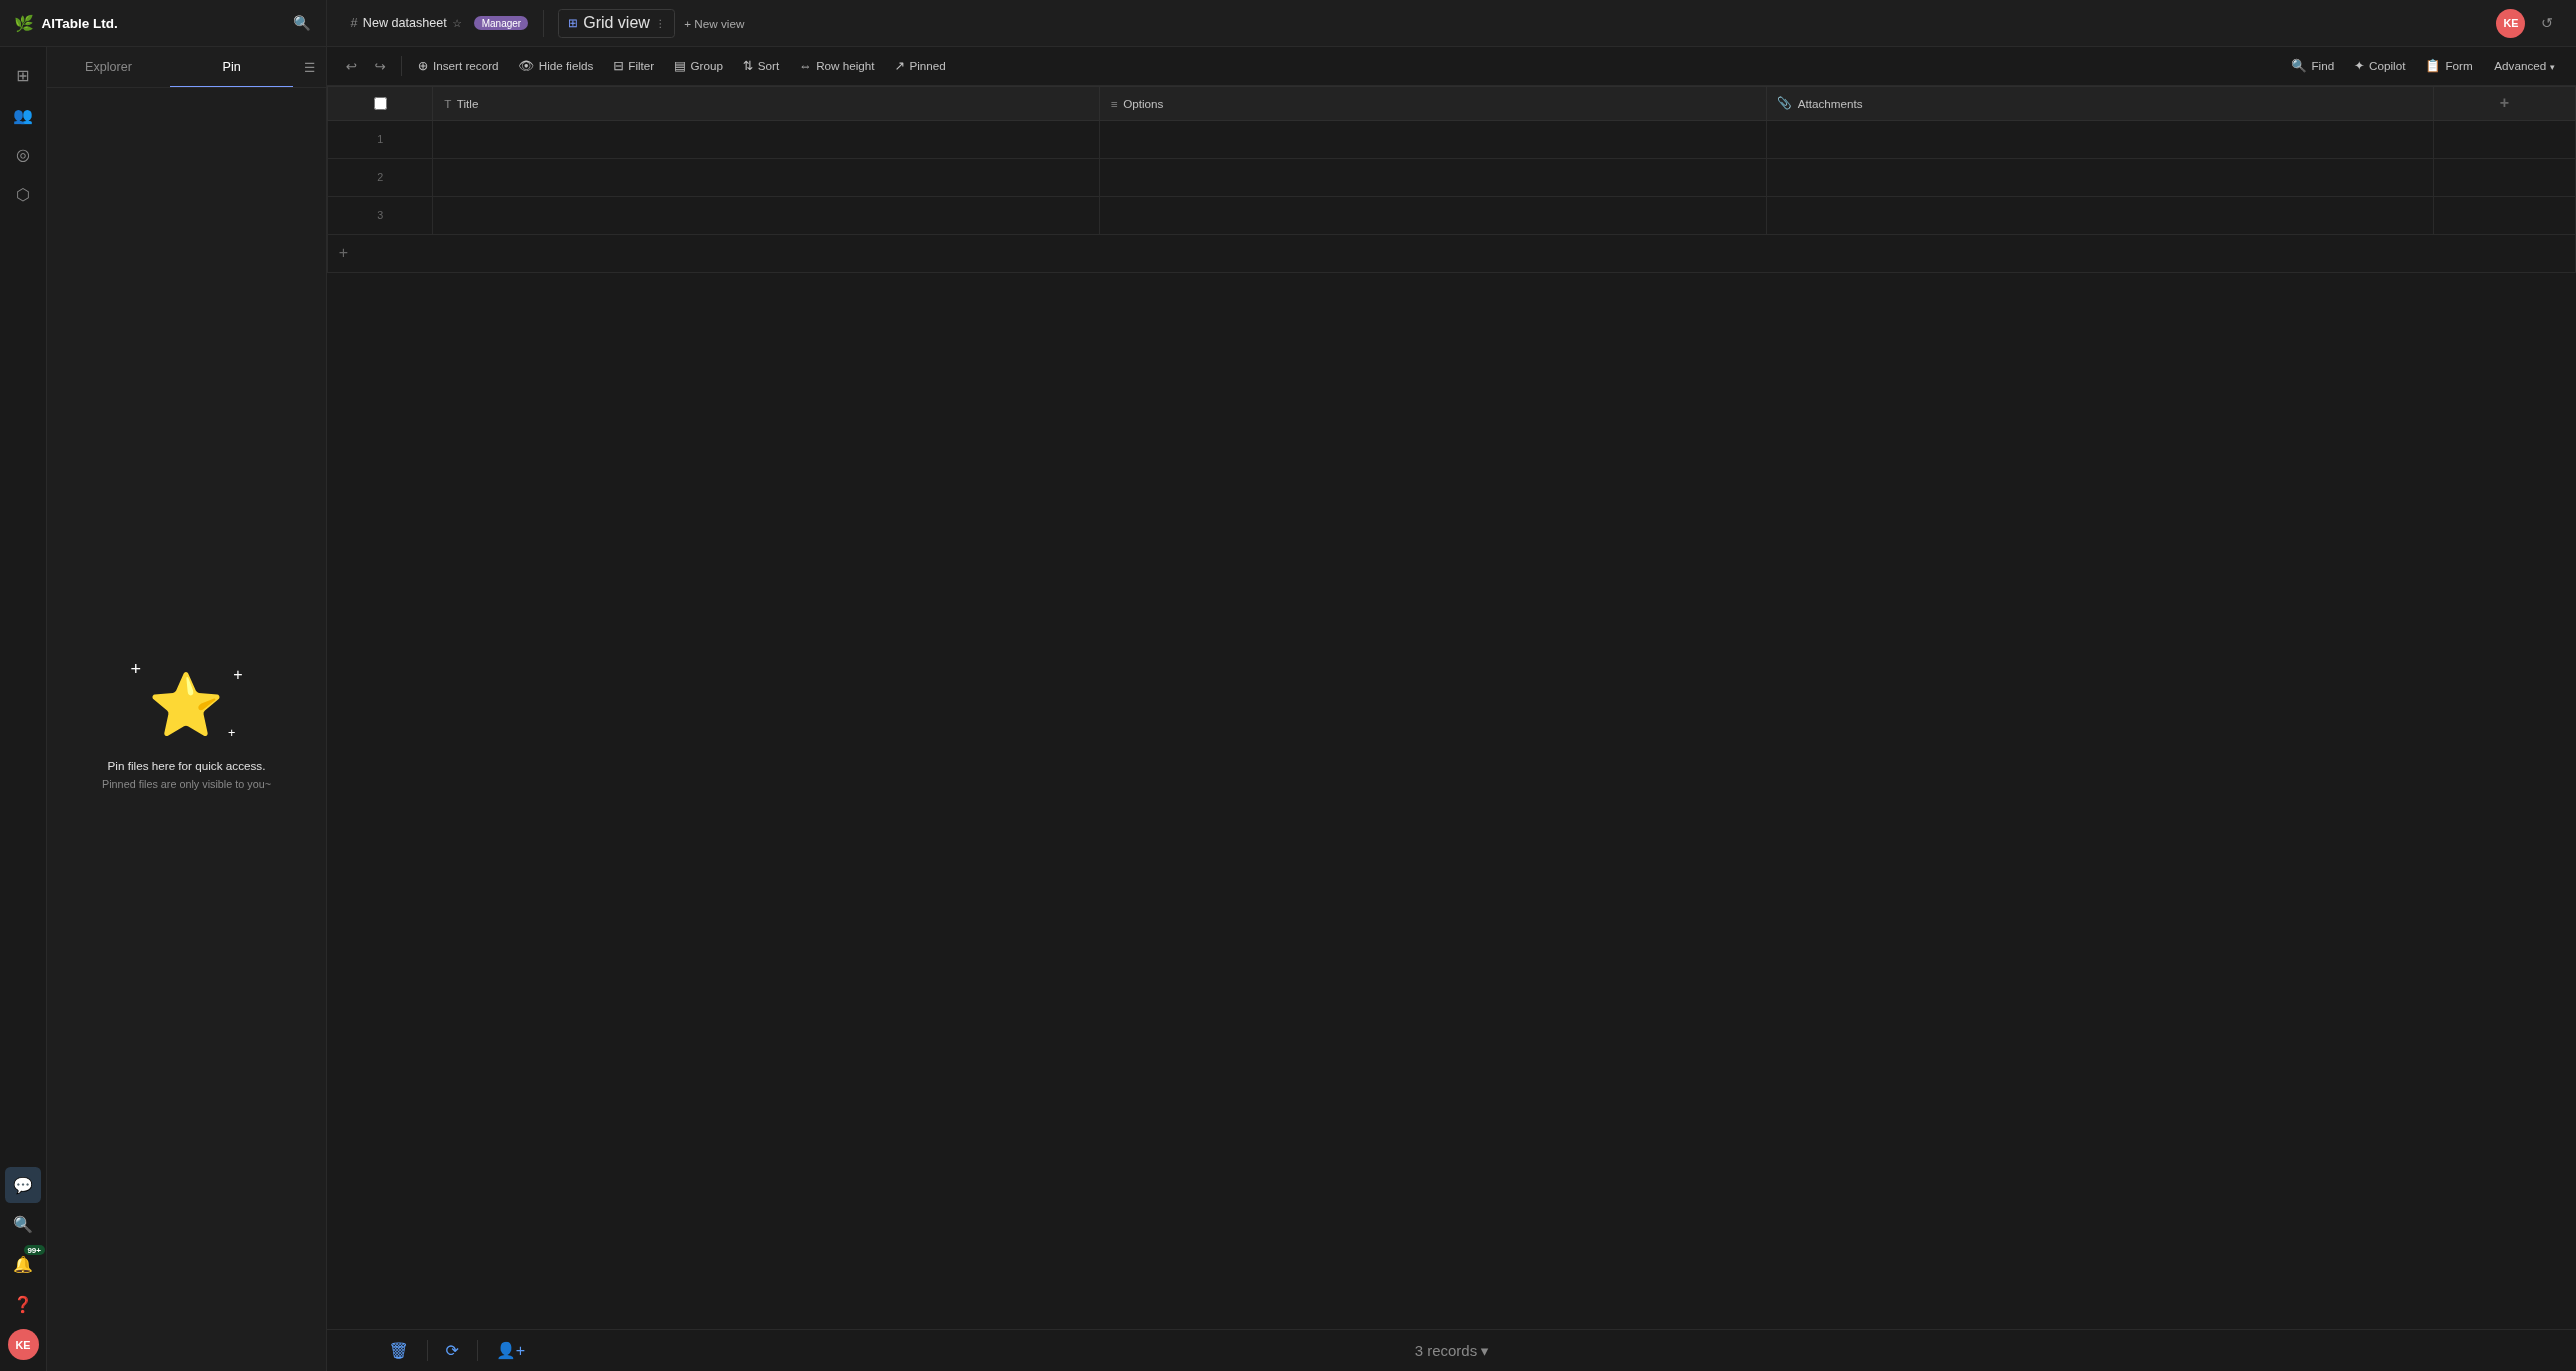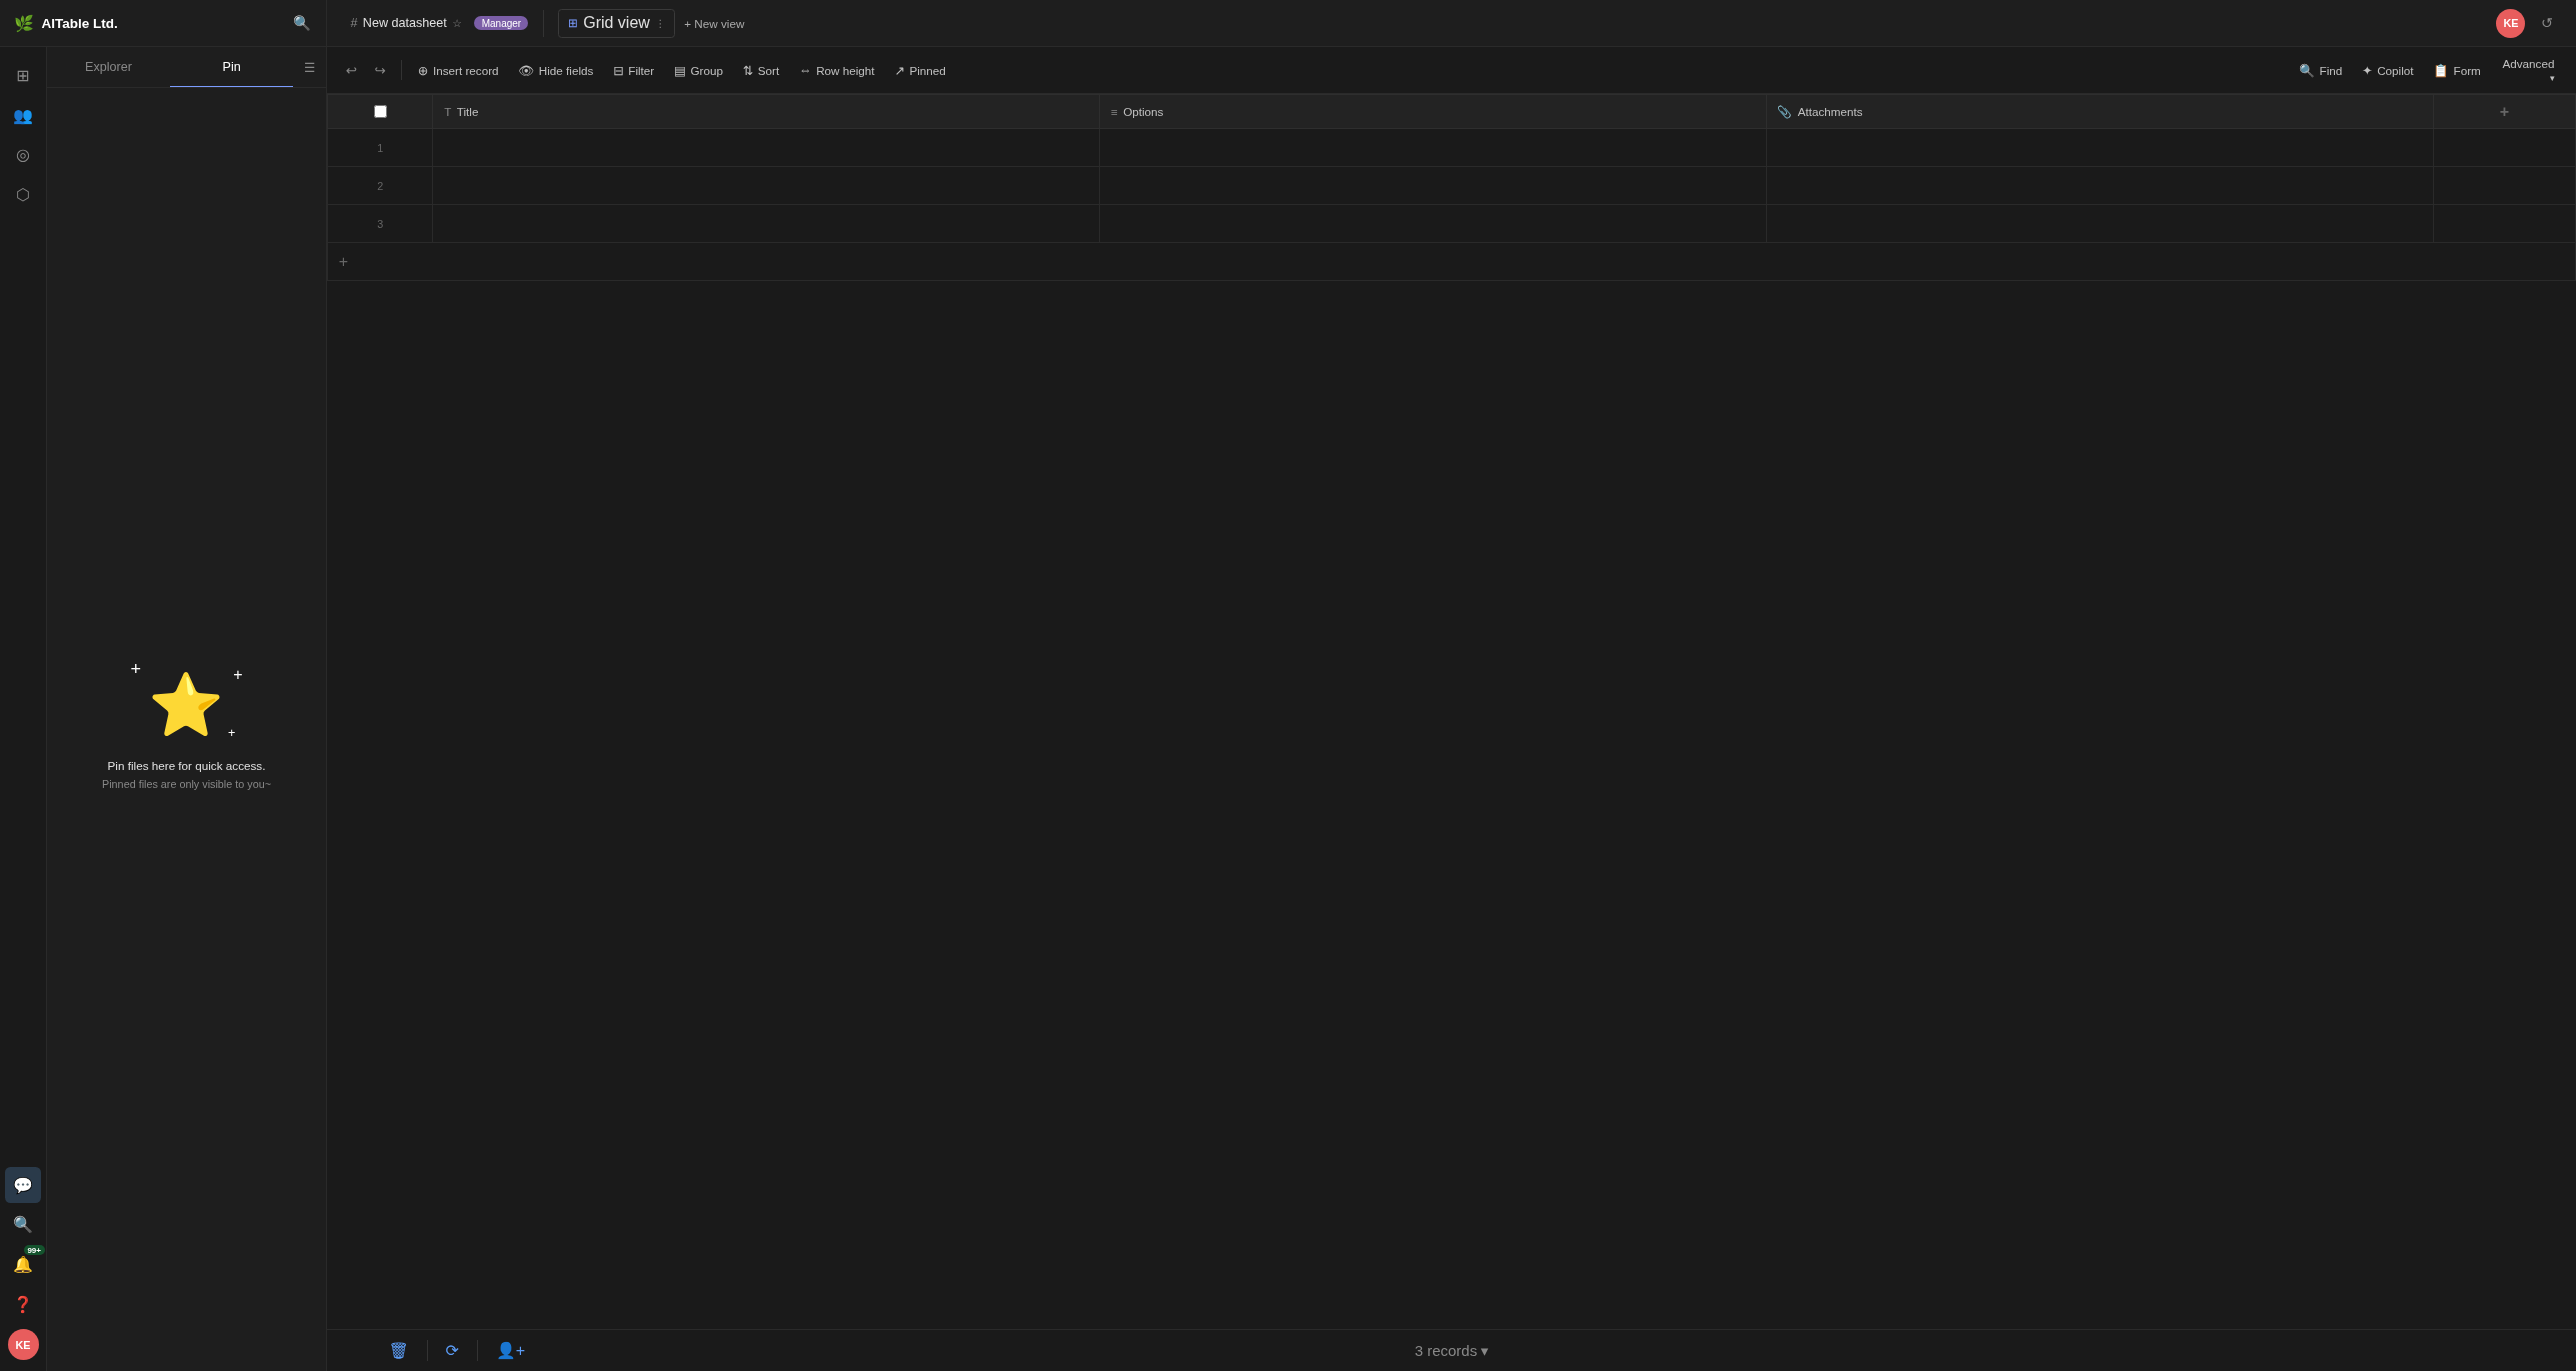--- a/index.html
+++ b/index.html
@@ -160,21 +160,21 @@
       <div style="display:flex; align-items:center; gap:4.5px; padding:4.5px 9px; border-radius:3.6px; cursor:pointer; color:#c0c0c0; font-size:11.7px;">
         <span style="font-size:12.6px;">✦</span>
         <span>Copilot</span>
       </div>
 
       <div style="display:flex; align-items:center; gap:4.5px; padding:4.5px 9px; border-radius:3.6px; cursor:pointer; color:#c0c0c0; font-size:11.7px;">
         <span style="font-size:12.6px;">📋</span>
         <span>Form</span>
       </div>
 
-      <div style="display:flex; align-items:flex-end; gap:3.6px; padding:4.5px 10.8px; border-radius:3.6px; cursor:pointer; color:#c0c0c0; font-size:11.7px;flex-direction:column;">
+      <div style="display:flex; align-items:flex-end; gap:3.6px; padding:4.5px 10.8px; border-radius:3.6px; cursor:pointer; color:#c0c0c0; font-size:11.7px;">
         <span>Advanced</span>
         <span style="font-size:9px;">▾</span>
       </div>
     </div>
 
     <div style="flex:1; overflow:auto;">
       <table style="border-collapse:collapse; width:100%;">
         <thead>
           <tr>
             <th style="width:40px; min-width:40px; border:0.9px solid #2e2e2e; background:#232323; height:34px;">

